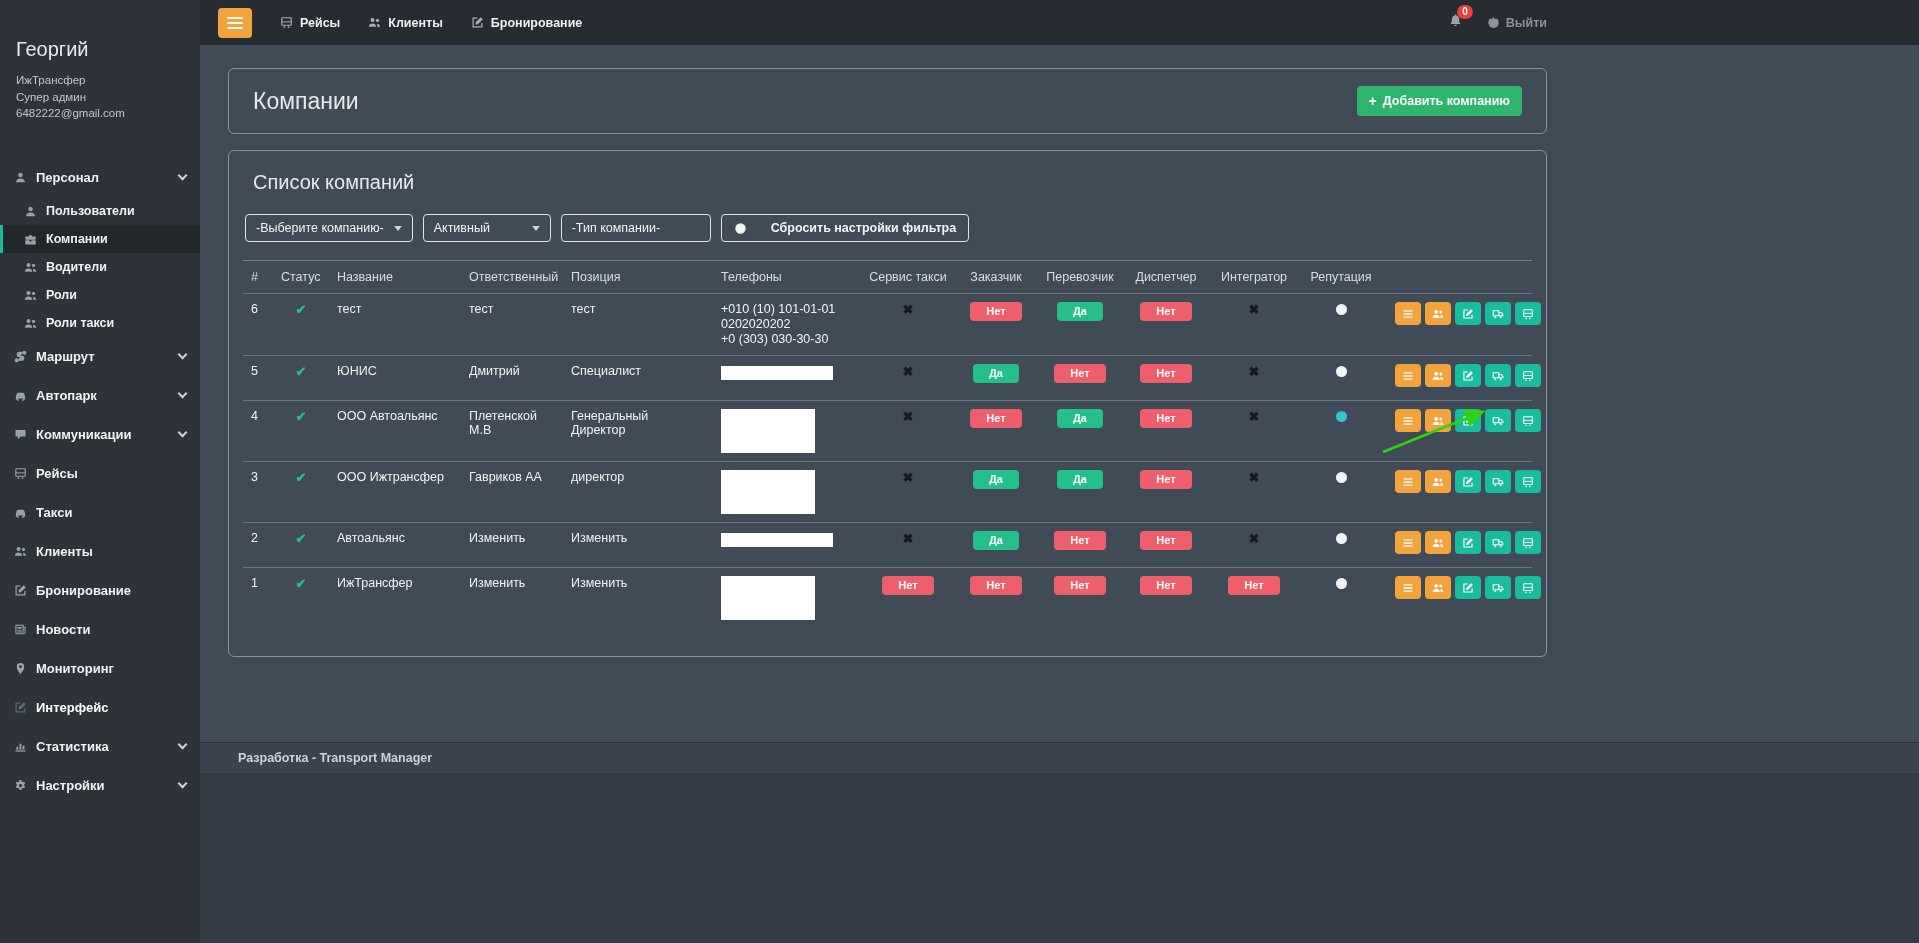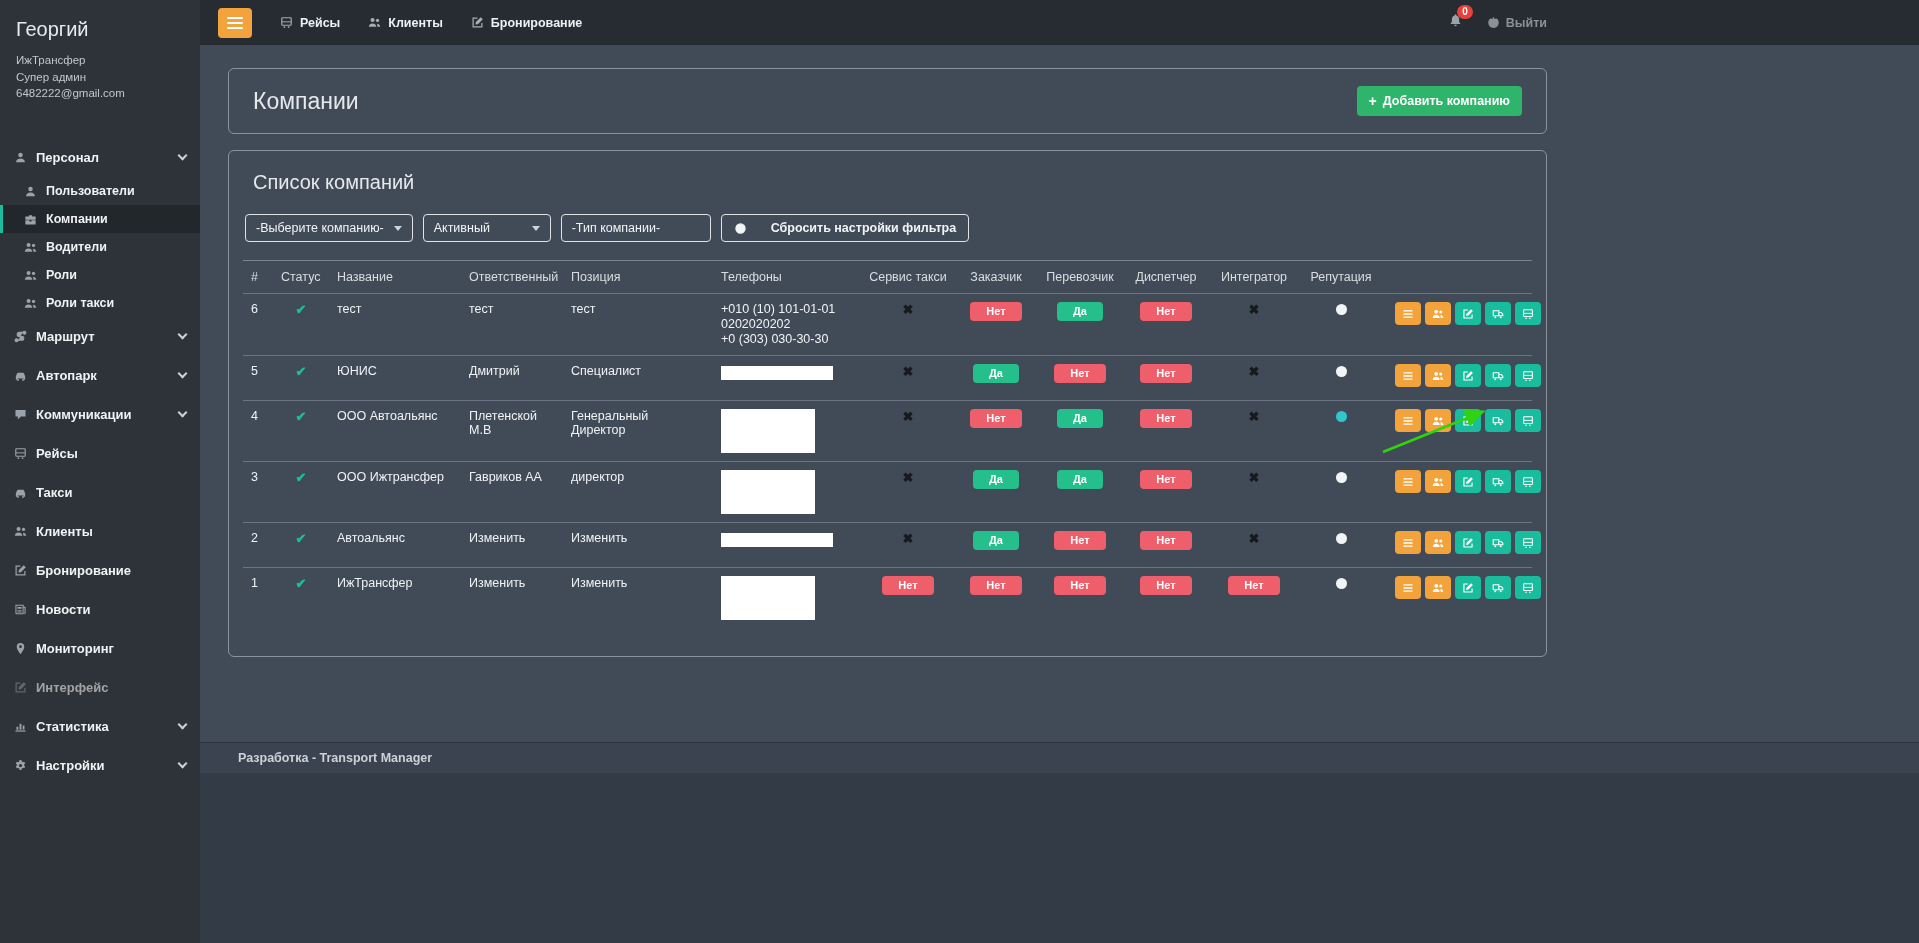--- a/index.html
+++ b/index.html
@@ -2,29 +2,29 @@
 <html><head>
 <meta charset="utf-8">
 <style>
   *{box-sizing:border-box;margin:0;padding:0}
   html,body{width:1919px;height:943px;overflow:hidden}
   body{font-family:"Liberation Sans",sans-serif;background:#343c47;color:#e9ecef}
   .app{display:flex;width:100%;height:100%}
 
   
   .sidebar{width:200px;background:#2d3339;flex:none;overflow:hidden}
-  .user{padding:18px 16px 0}
+  .user{padding:38px 16px 0}
   .user-name{font-size:20px;color:#e8eaec;margin-bottom:11px}
   .user-line{font-size:11.5px;color:#c2c7cc;line-height:1.45}
   .menu{margin-top:36px;display:flex;flex-direction:column}
   .mitem{display:flex;align-items:center;gap:9px;padding:12px 14px;color:#f0f2f4;font-size:13px;font-weight:700;cursor:pointer;text-decoration:none}
   .mitem .ic{color:#9aa3ab}
   .mitem.child{padding:7px 14px 7px 24px;font-size:12.5px}
   .mitem.active{background:#22272c;border-left:3px solid #19bc9c;padding-left:21px}
-  .mitem.muted{color:#a3a3a3}
+  .mitem.muted{color:#ffffff}
   .mitem.muted .ic{color:#5f6870}
   .chev{width:7px;height:7px;border-right:2px solid #cdd2d6;border-bottom:2px solid #cdd2d6;transform:rotate(45deg);margin-left:auto;margin-top:-4px;flex:none}
   .ic{display:inline-flex;align-items:center;flex:none}
   .ic svg{width:13px;height:13px;display:block;fill:currentColor}
 
   
   .main{flex:1;display:flex;flex-direction:column;min-width:0}
   .topbar{height:45px;background:#262c31;display:flex;align-items:center;flex:none;padding-left:18px}
   .topbar-inner{display:flex;align-items:center;width:1329px}
   .hamburger{width:34px;height:30px;background:#f2a33c;border:none;border-radius:4px;display:flex;flex-direction:column;justify-content:center;align-items:center;gap:3px;cursor:pointer}

